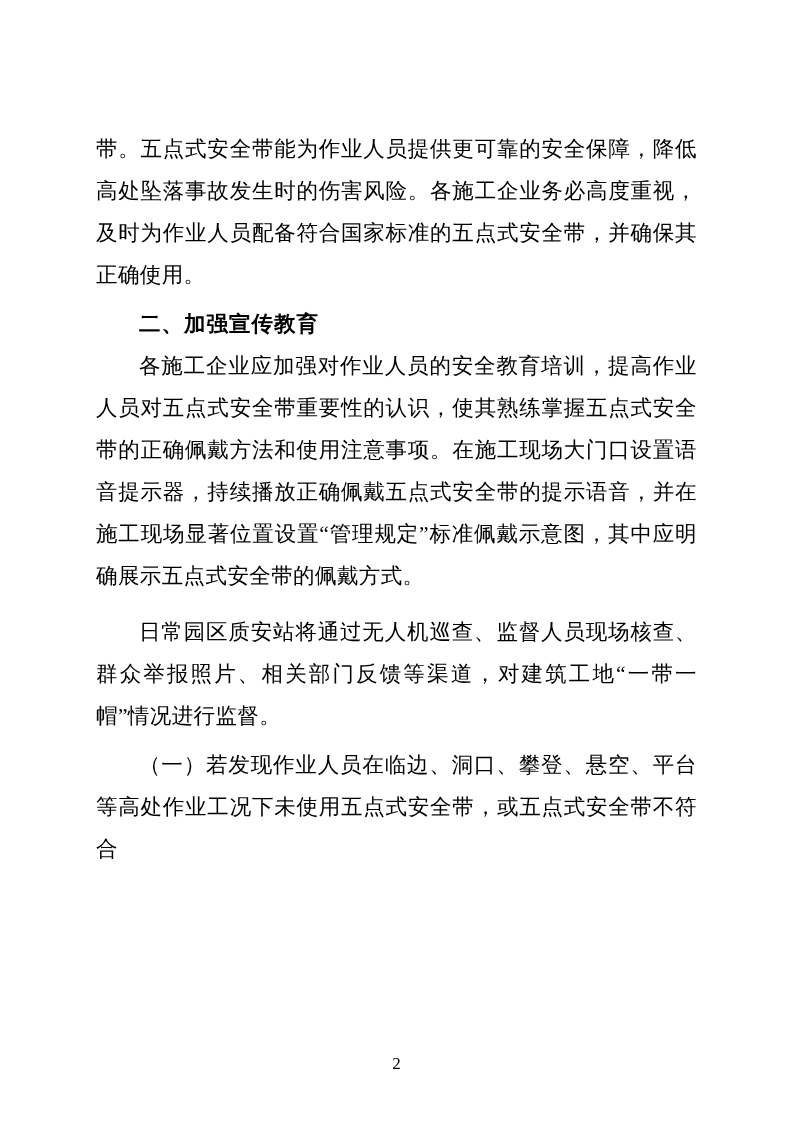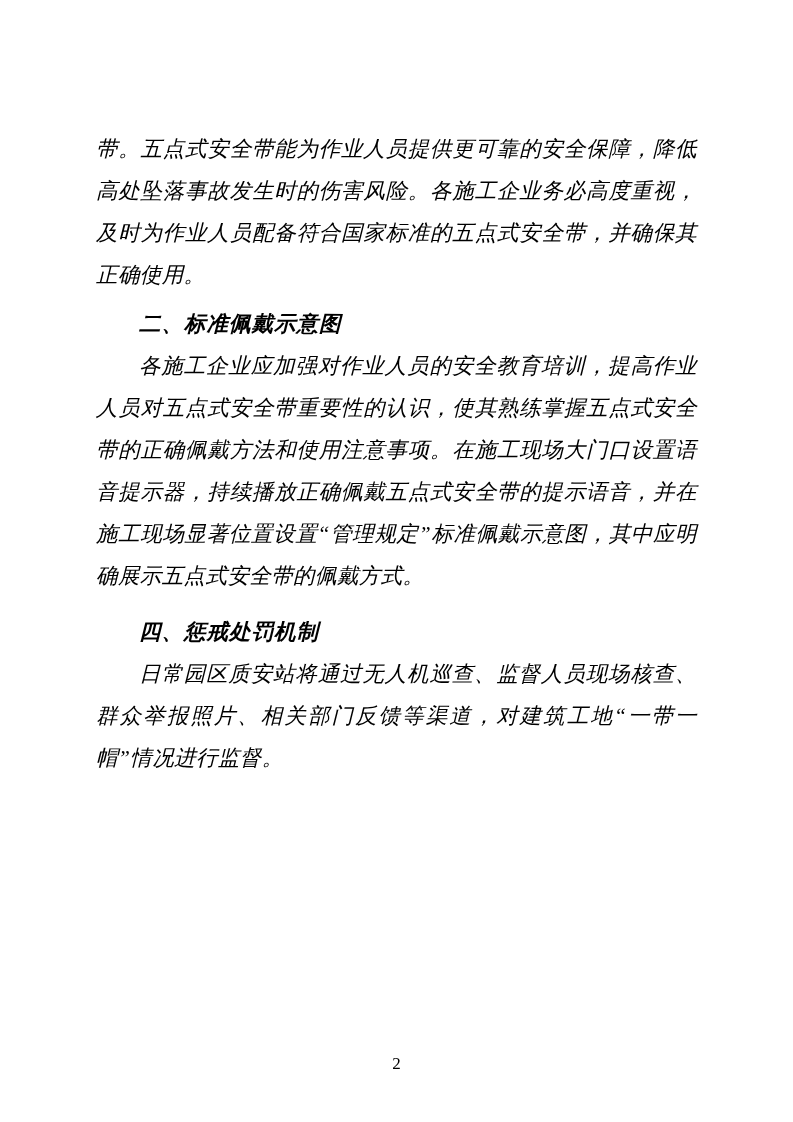--- a/index.html
+++ b/index.html
@@ -21,21 +21,20 @@
     height: 1122px;
     box-sizing: border-box;
     padding: 128px 96px 0 96px;
   }
   .doc-body {
     font-size: 21.5px;
     line-height: 42px;
     letter-spacing: 0.4px;
     text-align: justify;
     text-justify: inter-ideograph;
-    font-style: italic;
   }
   p {
     margin: 0;
     padding: 0;
   }
   .para {
     text-indent: 2em;
   }
   .para-cont {
     text-indent: 0;
@@ -68,34 +67,34 @@
 <body>
 
 <div class="page">
 
   <div class="doc-body">
 
     <p class="para para-cont">带。五点式安全带能为作业人员提供更可靠的安全保障，降低高处坠落事故发生时的伤害风险。各施工企业务必高度重视，及时为作业人员配备符合国家标准的五点式安全带，并确保其正确使用。</p>
 
     <div class="spacer-sm"></div>
 
-    <p class="heading">二、标准佩戴示意图</p>
+    <p class="heading">二、加强宣传教育</p>
 
     <p class="para">各施工企业应加强对作业人员的安全教育培训，提高作业人员对五点式安全带重要性的认识，使其熟练掌握五点式安全带的正确佩戴方法和使用注意事项。在施工现场大门口设置语音提示器，持续播放正确佩戴五点式安全带的提示语音，并在施工现场显著位置设置“管理规定”标准佩戴示意图，其中应明确展示五点式安全带的佩戴方式。</p>
 
     <div class="spacer-sm"></div>
 
 
 
     <div class="spacer-sm"></div>
 
-    <p class="heading">四、惩戒处罚机制</p>
 
     <p class="para">日常园区质安站将通过无人机巡查、监督人员现场核查、群众举报照片、相关部门反馈等渠道，对建筑工地“一带一帽”情况进行监督。</p>
 
     <div class="spacer-sm"></div>
 
+    <p class="para">（一）若发现作业人员在临边、洞口、攀登、悬空、平台等高处作业工况下未使用五点式安全带，或五点式安全带不符合</p>
 
   </div>
 
   <div class="page-number">2</div>
 
 </div>
 
 </body></html>

